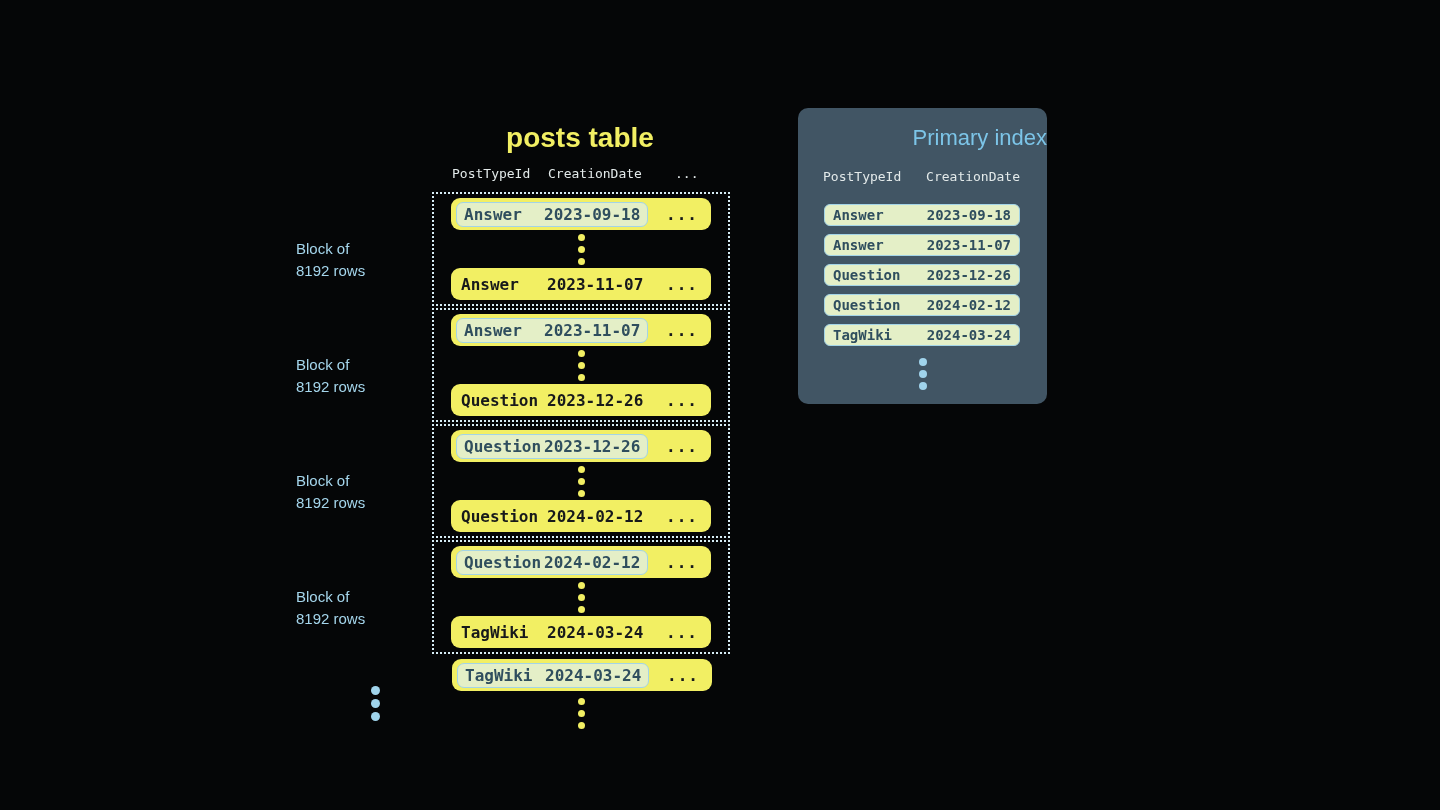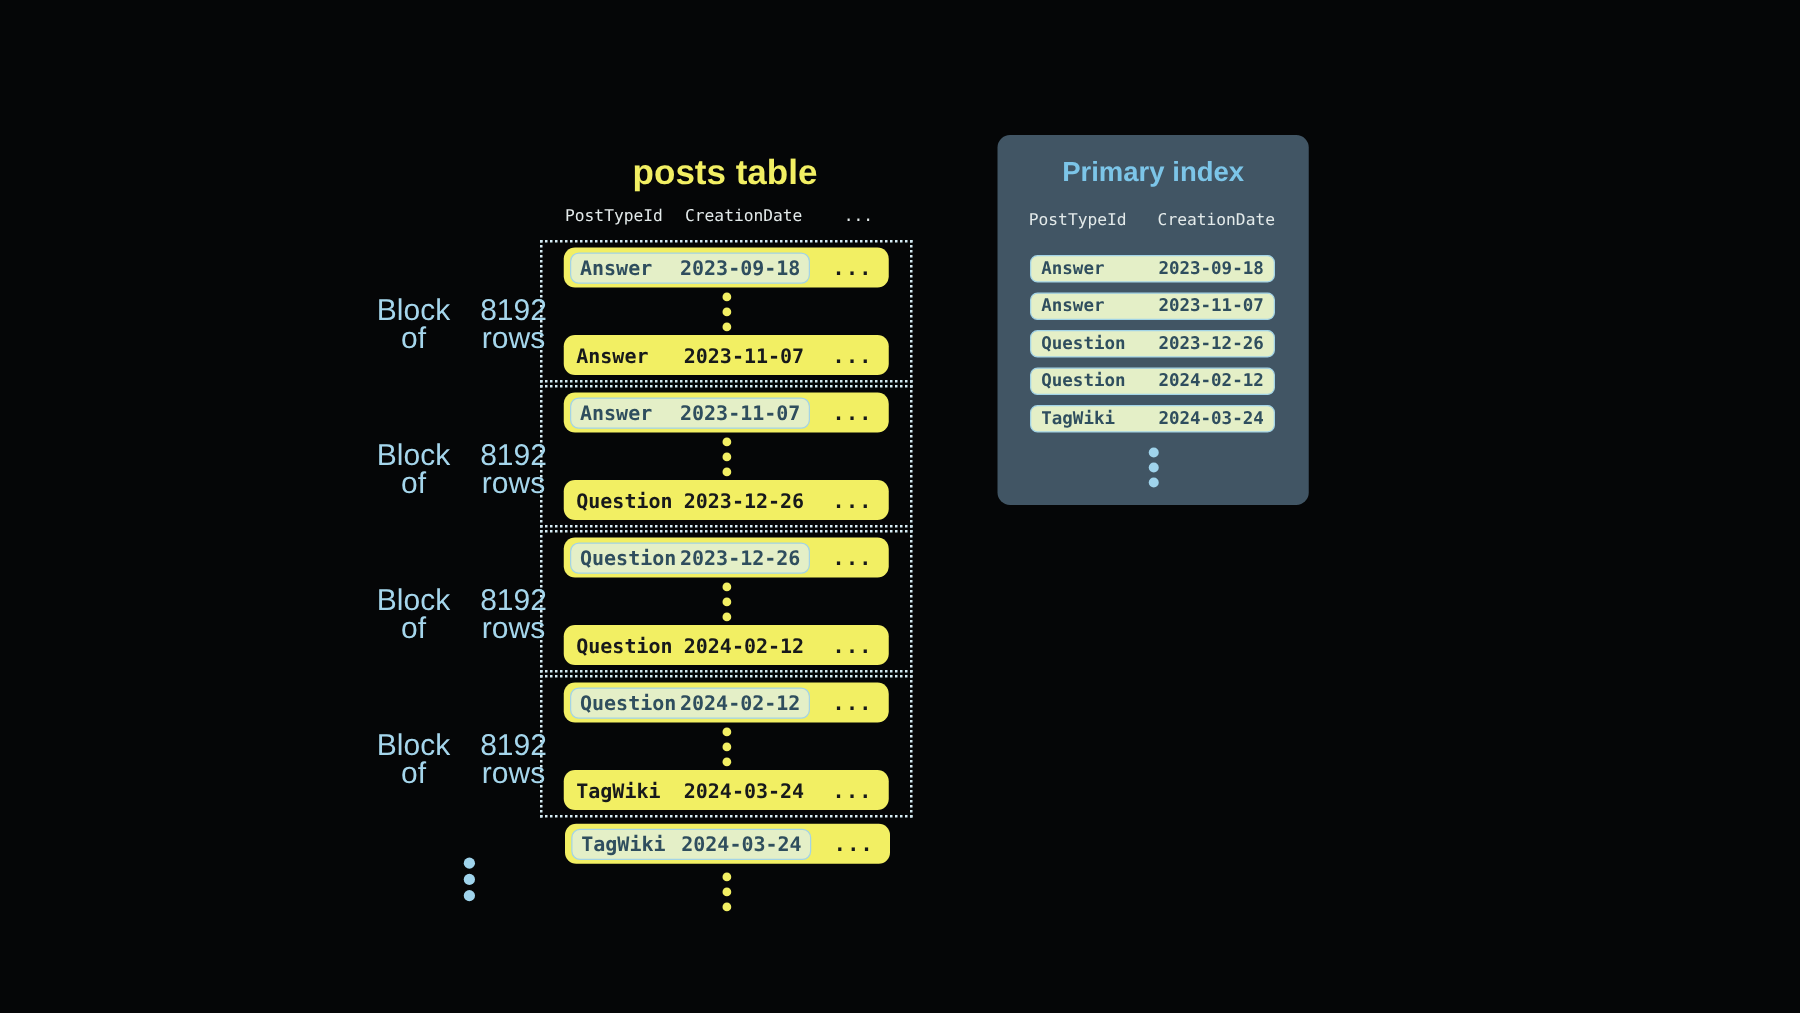--- a/index.html
+++ b/index.html
@@ -60,37 +60,37 @@
   .pill .t{display:inline-block;width:80px;}
   .plainwrap{display:flex;padding-left:10px;}
   .plainwrap .t{display:inline-block;width:86px;}
 
   .vdots{display:flex;flex-direction:column;align-items:center;}
   .vdots i{display:block;border-radius:50%;}
   .vdots.y i{width:7px;height:7px;background:var(--yellow);margin:2.5px 0;}
   .vdots.blue i{width:9px;height:9px;background:var(--dotblue);margin:2px 0;}
 
   .blabel{
-    position:absolute;left:296px;width:160px;text-align:center;
-    font-size:24px;line-height:21.5px;color:var(--labelblue);
-    display:flex;
+    position:absolute;left:296px;width:160px;text-align:left;
+    font-size:15px;line-height:21.5px;color:var(--labelblue);
+    display:flex;flex-direction:column;
   }
   .l0{top:238px;} .l1{top:354px;} .l2{top:470px;} .l3{top:586px;}
 
   .tydots{position:absolute;left:578px;top:695px;}
   .tydots i{margin:3px 0;}
   .lbdots{position:absolute;left:371px;top:684px;}
 
   
   .panel{
     position:absolute;left:798px;top:108px;width:249px;height:296px;
     background:var(--panel);border-radius:10px;
   }
   .panel h2{
-    margin:17px 0 0;text-align:center;font-size:22px;font-weight:700;color:var(--paneltitle);
+    margin:17px 0 0;text-align:right;font-size:22px;font-weight:400;color:var(--paneltitle);
   }
   .pi-header{
     position:absolute;top:61px;left:25px;width:197px;display:flex;justify-content:space-between;
     font-family:"DejaVu Sans Mono",monospace;font-size:13px;color:var(--headertext);
   }
   .pi-pills{position:absolute;top:96px;left:26px;width:196px;}
   .ipill{
     box-sizing:border-box;width:196px;height:22px;margin-bottom:8px;
     background:var(--pillbg);border:1.5px solid var(--pillborder);border-radius:6px;
     display:flex;justify-content:space-between;align-items:center;padding:0 8px;

